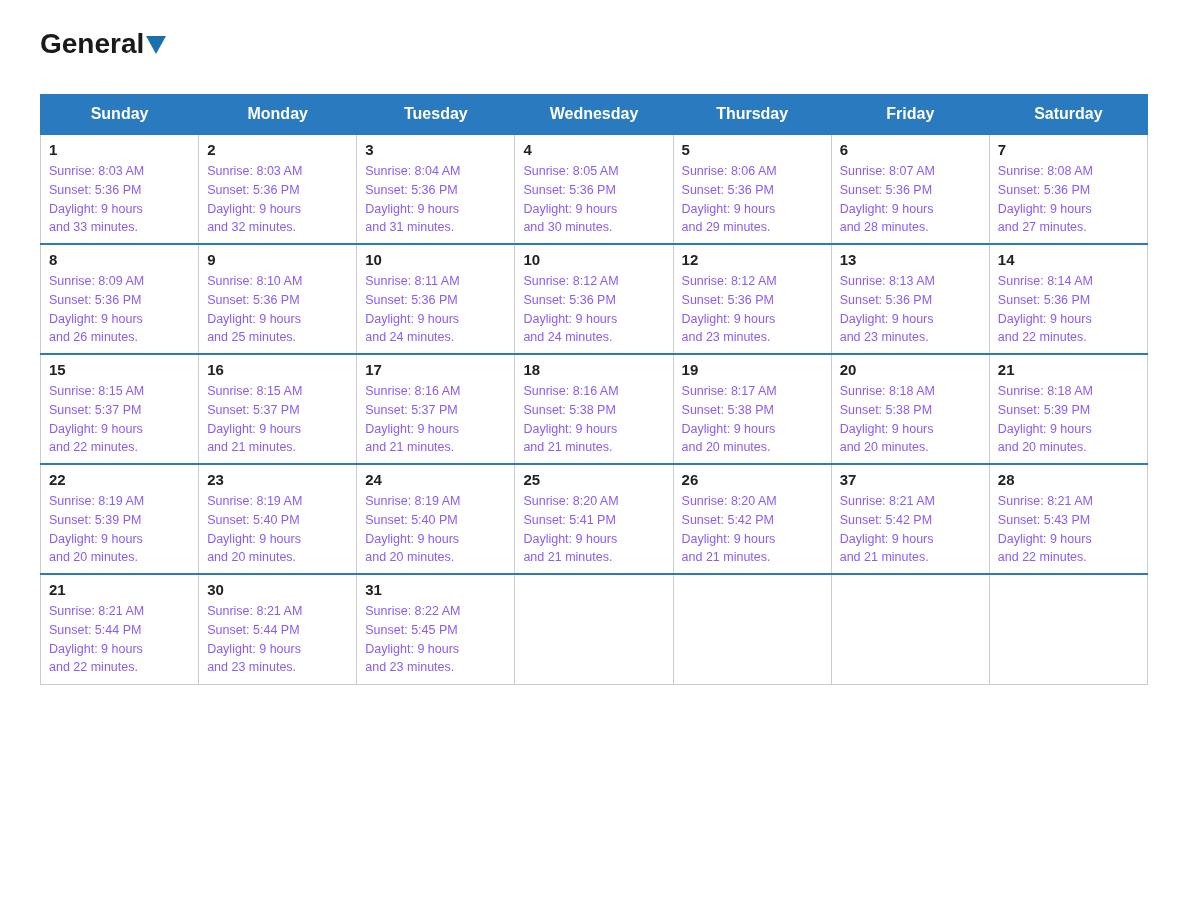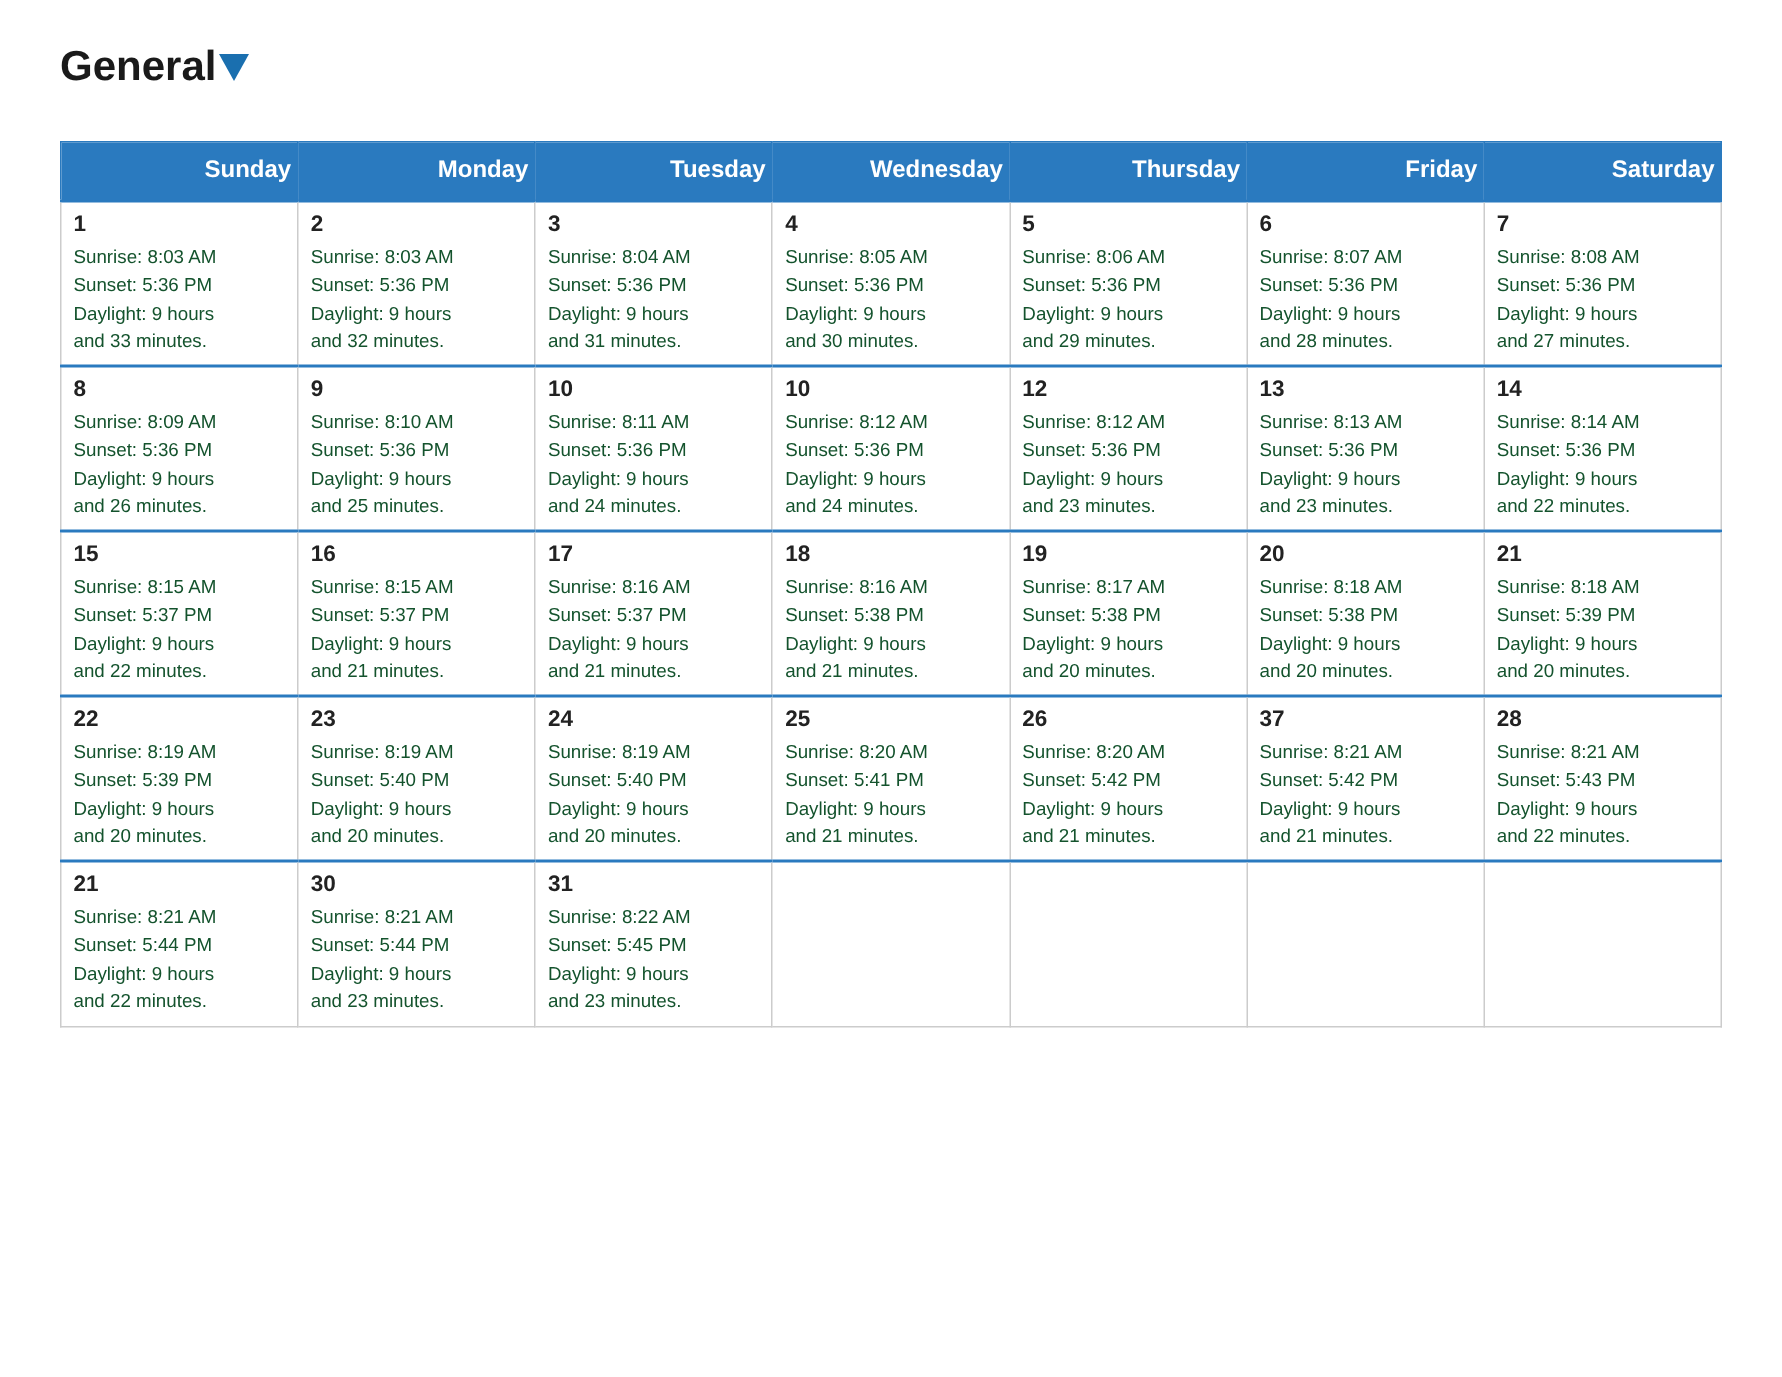--- a/index.html
+++ b/index.html
@@ -50,22 +50,22 @@
     table {
       width: 100%;
       border-collapse: collapse;
       table-layout: fixed;
     }
     th {
       background-color: #2a7abf;
       color: #fff;
       font-size: 16px;
       font-weight: bold;
-      padding: 10px 4px;
-      text-align: right;
+      padding: 10px 16px;
+      text-align: center;
       border: 1px solid #2a7abf;
     }
     td {
       border: 1px solid #ccc;
       vertical-align: top;
       padding: 6px 8px;
       font-size: 13px;
       color: #222;
       height: 110px;
     }
@@ -74,21 +74,21 @@
     }
     .day-num {
       font-size: 15px;
       font-weight: bold;
       color: #222;
       margin-bottom: 4px;
     }
     .day-info {
       font-size: 12.5px;
       line-height: 1.5;
-      color: #14532d;
+      color: #8b5cf6;
     }
     tr.week-row td {
       border-top: 2px solid #2a7abf;
     }
   </style>
 </head>
 <body>
 
 <div class="header">
   <div class="logo">

